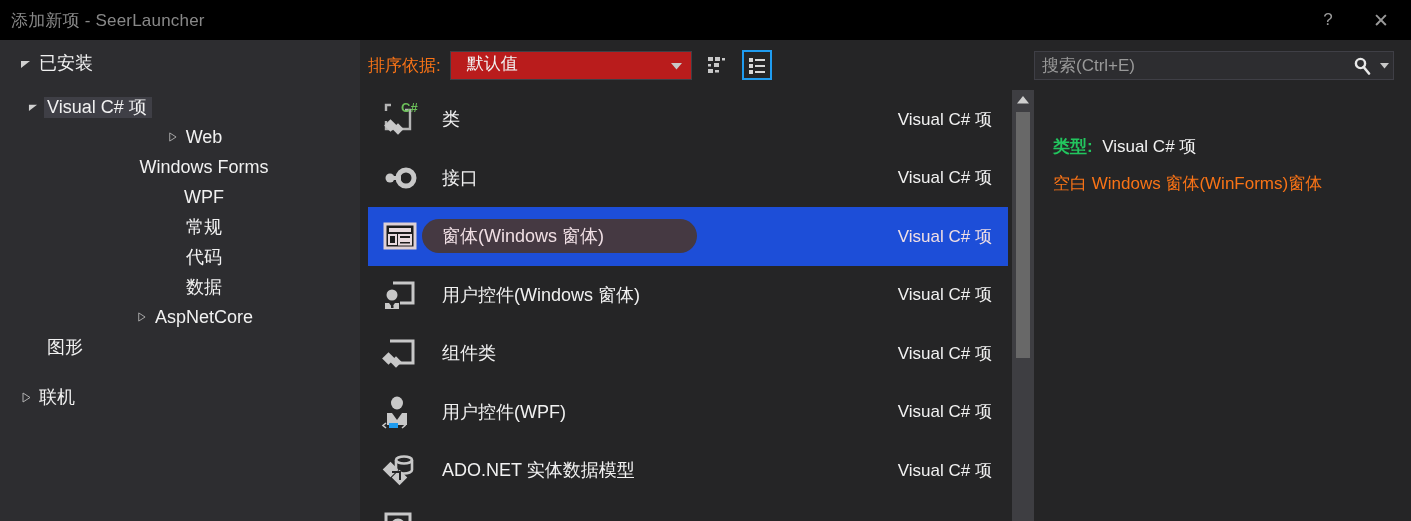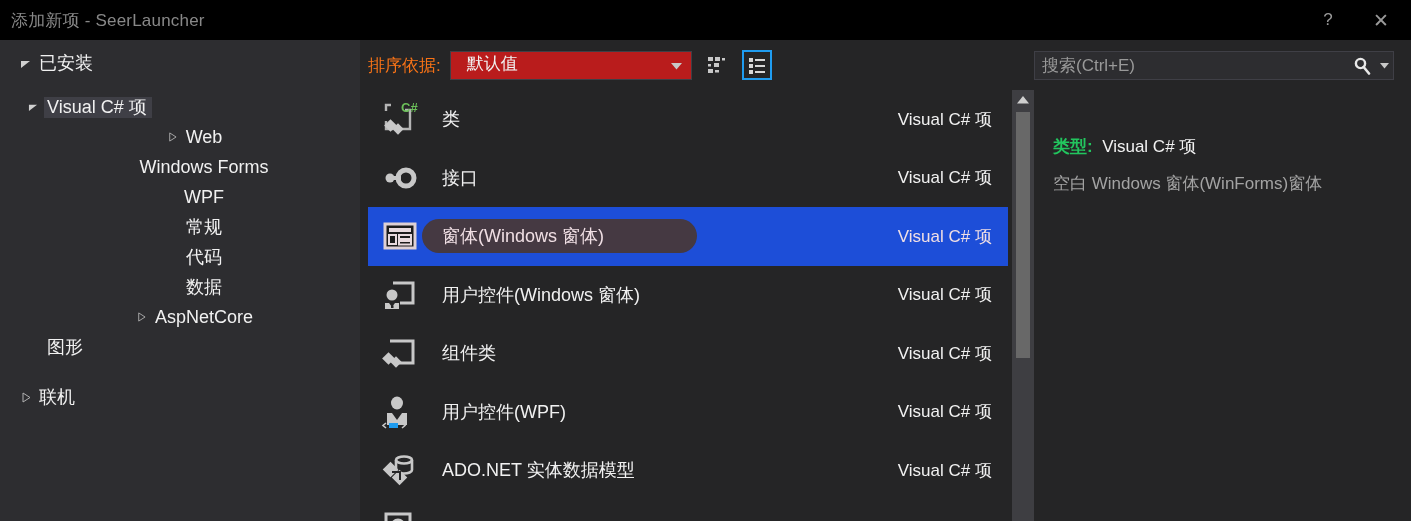--- a/index.html
+++ b/index.html
@@ -284,21 +284,21 @@
     font-size: 17px;
     white-space: nowrap;
   }
   .detail-type b { font-weight: bold; color: #22c55e; }
   .detail-type span { color: #f1f1f1; }
   .detail-desc {
     position: absolute;
     left: 19px; top: 133px;
     width: 350px;
     font-size: 17px;
-    color: #a3a3a3;
+    color: #f97316;
     line-height: 1.35;
   }
 </style>
 </head>
 <body>
 
 <div id="app">
 
   <div class="titlebar">
     <div class="title-text">添加新项 - SeerLauncher</div>

